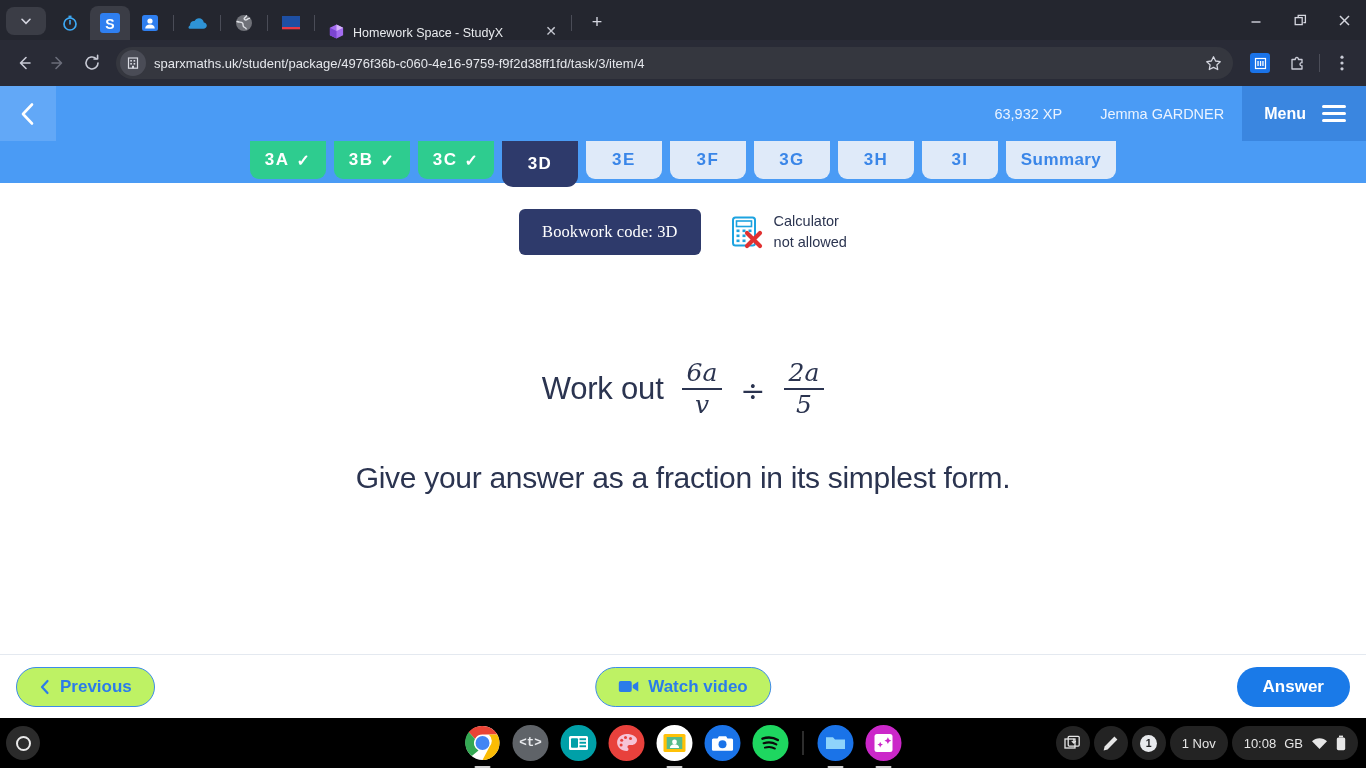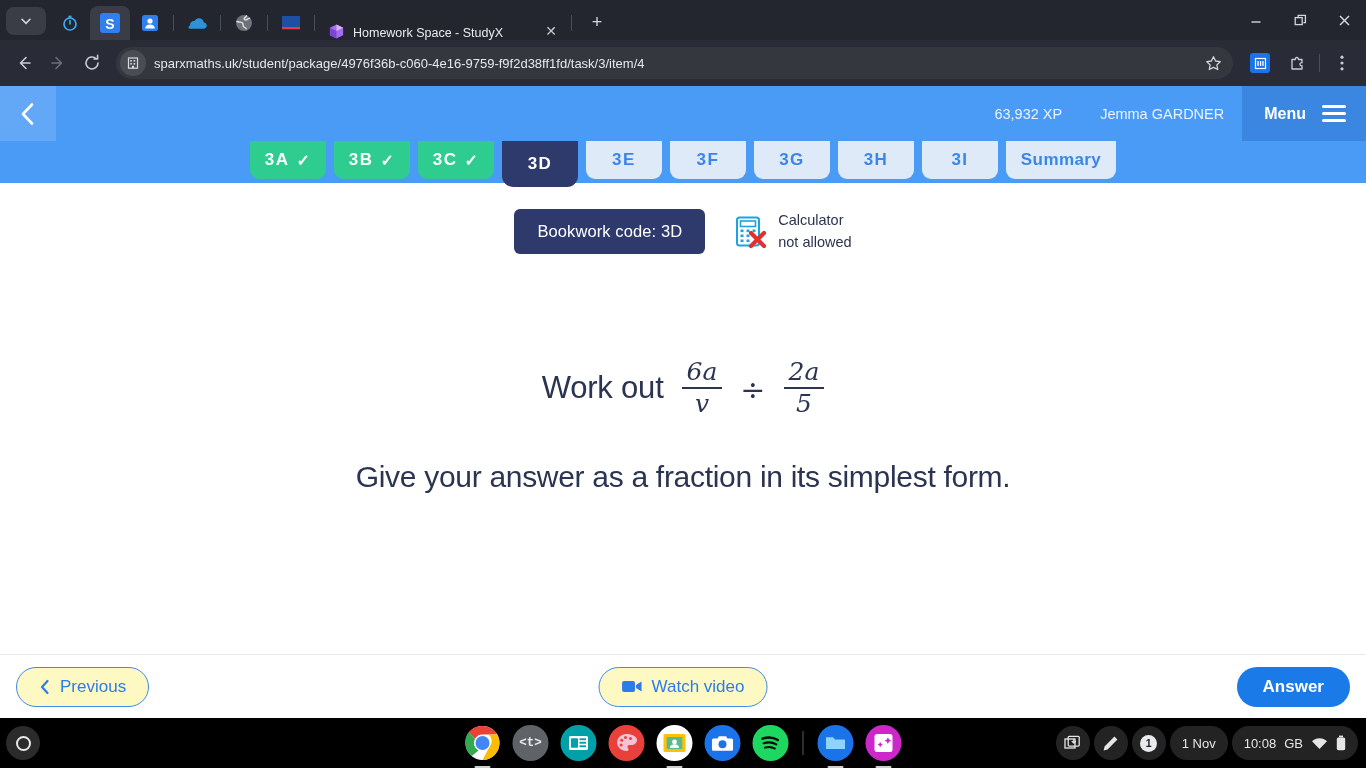--- a/index.html
+++ b/index.html
@@ -222,20 +222,21 @@
     gap: 30px;
     margin-top: 26px;
   }
   .bookwork-pill {
     background: #2e3a6b;
     color: #ffffff;
     font-size: 16.5px;
     border-radius: 6px;
     padding: 13px 23px;
     letter-spacing: 0.1px;
+    font-family: Liberation Serif, serif;
   }
   .calc-note { display: flex; align-items: center; gap: 11px; }
   .calc-text { color: #2b3450; font-size: 14.5px; line-height: 1.45; }
 
   
   .question-area {
     margin-top: 104px;
     text-align: center;
     color: #2b3450;
   }
@@ -279,28 +280,28 @@
     left: 0; bottom: 0;
     width: 100%;
     height: 64px;
     border-top: 1px solid #e4e9f0;
     display: flex; align-items: center;
     padding: 0 16px;
   }
   .btn-outline {
     border: 1.6px solid #3d8bea;
     color: #2b7cea;
-    background: #fef9c3;
+    background: #bef264;
     border-radius: 22px;
     height: 40px;
     display: inline-flex; align-items: center; justify-content: center;
     gap: 9px;
     padding: 0 22px;
     font-size: 17px;
-    font-weight: 400;
+    font-weight: 700;
   }
   .btn-primary {
     background: #1a7ae8;
     color: #fff;
     border-radius: 22px;
     height: 40px;
     display: inline-flex; align-items: center; justify-content: center;
     padding: 0 26px;
     font-size: 17px;
     font-weight: 700;

